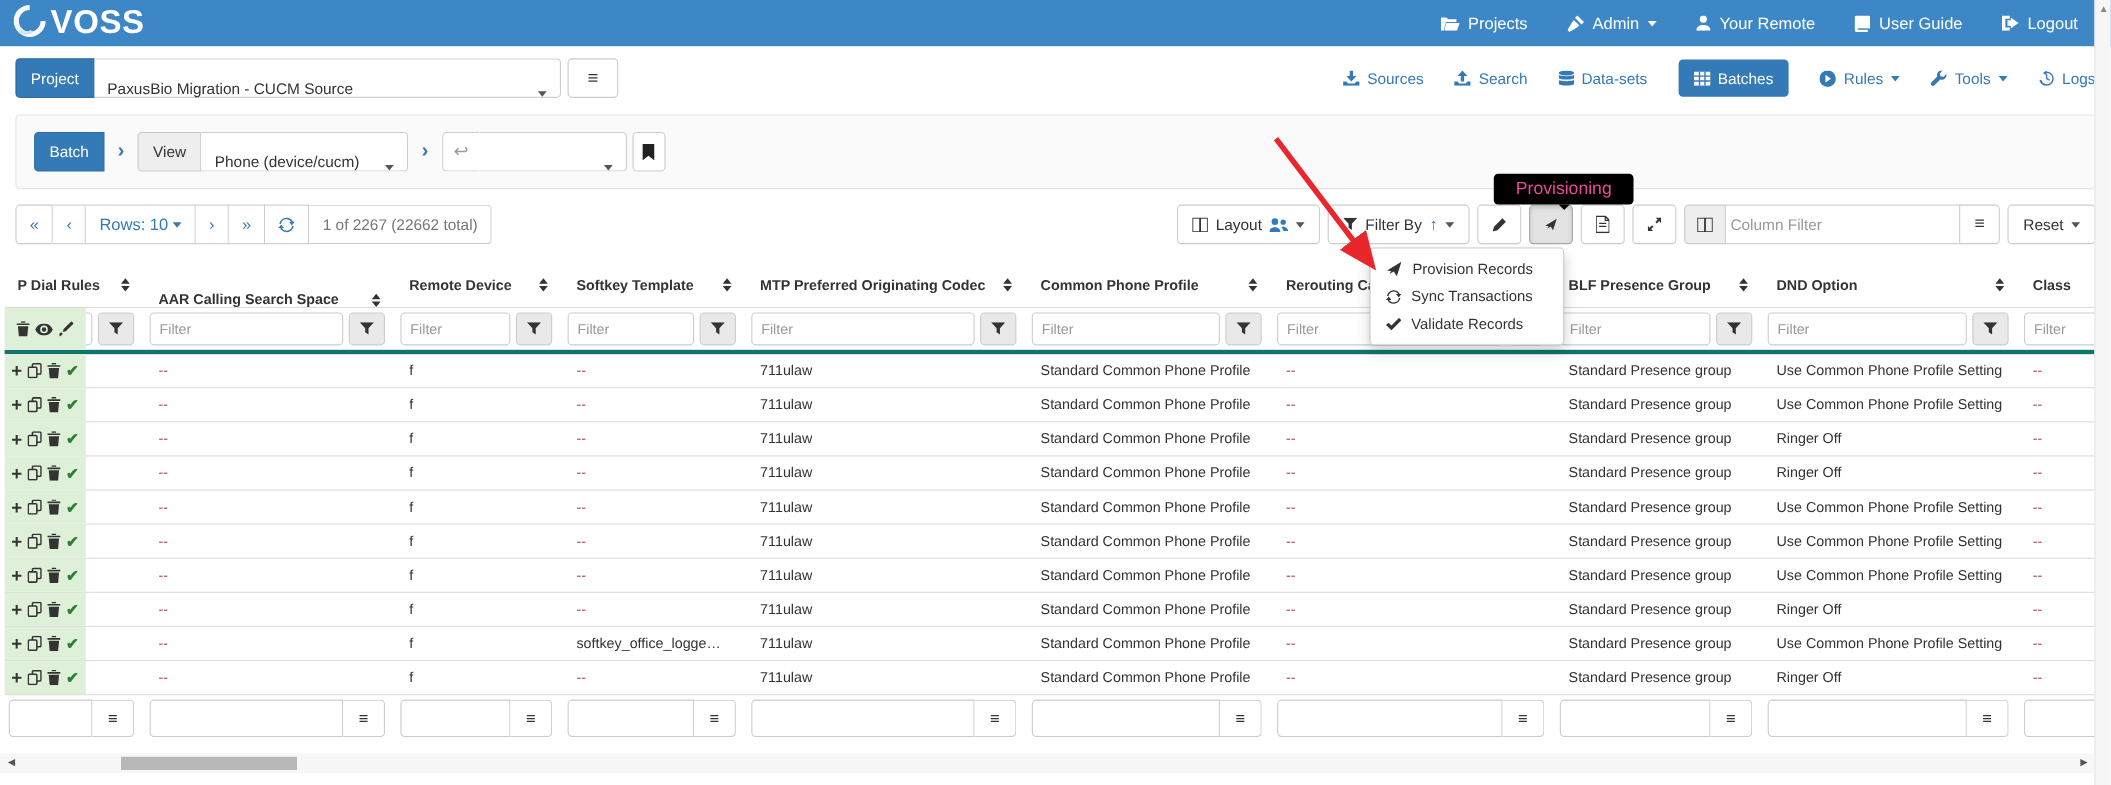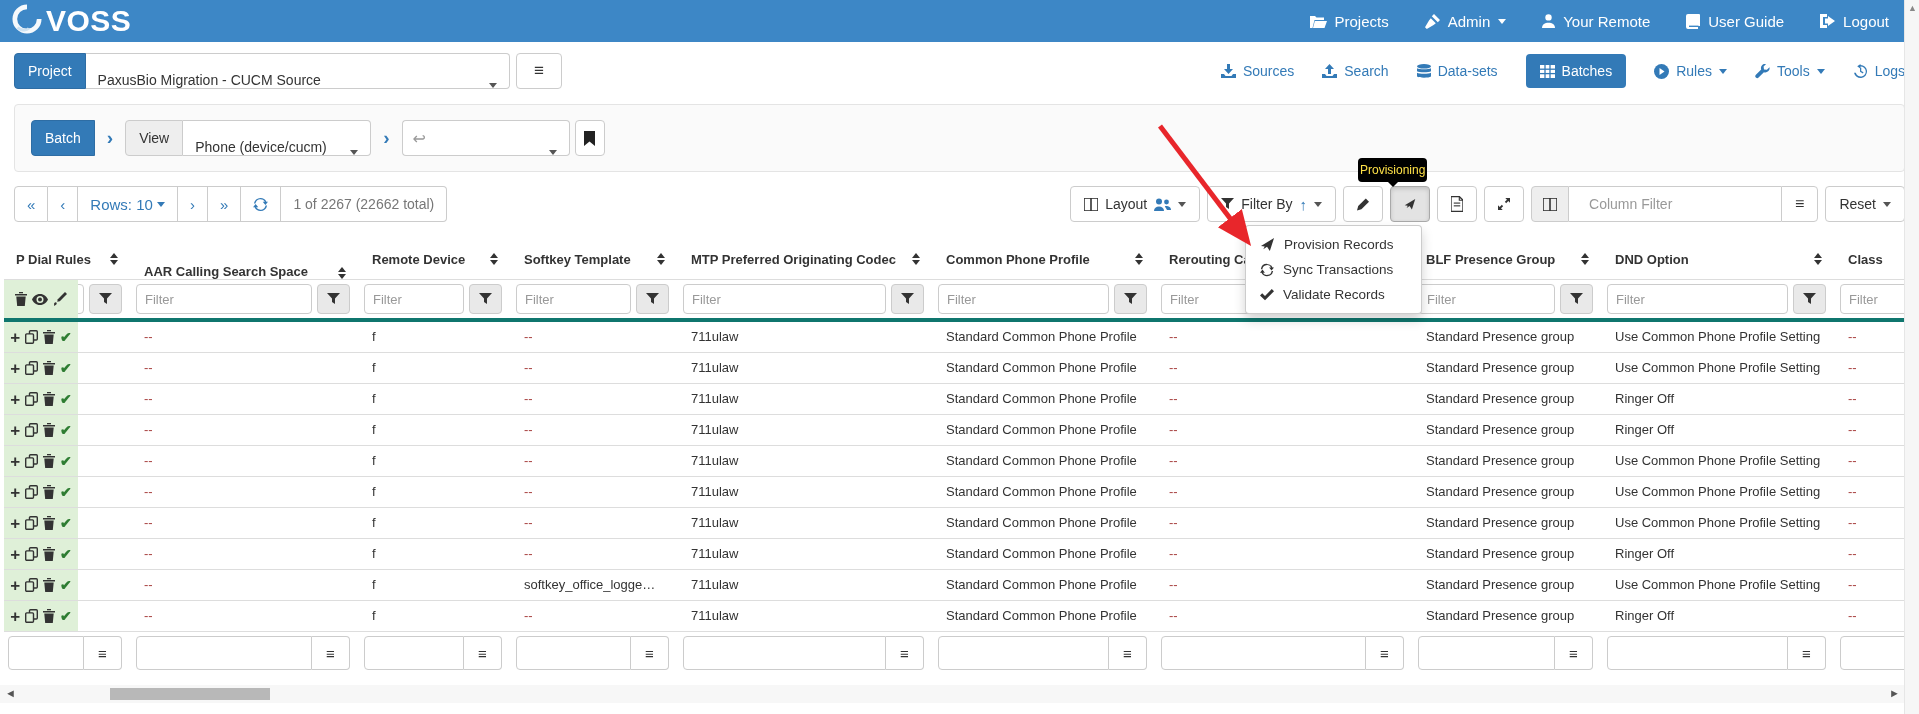--- a/index.html
+++ b/index.html
@@ -65,21 +65,21 @@
   .pgroup > *:last-child { border-radius:0 4px 4px 0; }
   .pg-blue { color:#337ab7; font-size:15px; }
   .pg-count { color:#777; cursor:default; }
   .tright { margin-left:auto; display:flex; align-items:stretch; gap:7px; }
   .iconbtn { width:40px; justify-content:center; }
   .iconbtn.pressed { background:#e3e3e3; border-color:#a9a9a9; box-shadow:inset 0 2px 4px rgba(0,0,0,.15); }
   .cfgroup { display:flex; align-items:stretch; height:36px; }
   .cf-addon { display:flex; align-items:center; padding:0 11px; background:#eee;
     border:1px solid #ccc; border-radius:4px 0 0 4px; }
   .cfgroup input { width:212px; border:1px solid #ccc; border-left:none; border-right:none;
-    padding:0 20px; font-size:14px; font-family:inherit; color:#333; outline:none; }
+    padding:0 4px; font-size:14px; font-family:inherit; color:#333; outline:none; }
   .cfgroup input::placeholder { color:#999; }
   .cf-burger { display:flex; align-items:center; padding:0 13px; background:#fff;
     border:1px solid #ccc; border-radius:0 4px 4px 0; font-size:16px; cursor:pointer; }
 
   
   .tablewrap { position:relative; margin:15px 0 0 4px; width:1901px; overflow:hidden; }
   .thead { display:flex; height:41px; align-items:center; border-bottom:1px solid #ddd; }
   .th { display:flex; align-items:center; height:100%; padding-left:12px; overflow:hidden;
     font-weight:bold; font-size:13px; white-space:nowrap; flex:none; }
   .sort { margin-left:auto; margin-right:14px; display:inline-flex; flex-direction:column;
@@ -116,22 +116,22 @@
 
   
   .hscroll { position:absolute; left:0; top:685px; width:1904px; height:18px; background:#f7f7f7; }
   .hs-arrow { position:absolute; top:2px; font-size:11px; color:#555; cursor:pointer; }
   .hs-thumb { position:absolute; left:110px; top:3px; width:160px; height:12px; background:#b8b8b8; }
   .vscroll { position:absolute; right:0; top:0; width:15px; height:714px; background:#f6f6f6;
     border-left:1px solid #e6e6e6; z-index:60; }
   .vs-arrow { position:absolute; top:3px; left:3px; font-size:9px; color:#888; cursor:pointer; }
 
   
-  .tooltip { position:absolute; left:1358px; top:158px; background:#000; color:#fde047;
-    font-size:12px; padding:5px 2px; border-radius:4px; z-index:40; white-space:nowrap; }
+  .tooltip { position:absolute; left:1358px; top:158px; background:#000; color:#ec4899;
+    font-size:16px; padding:5px 20px; border-radius:4px; z-index:40; white-space:nowrap; }
   .tooltip::after { content:""; position:absolute; left:50%; bottom:-5px; margin-left:-5px;
     border-left:5px solid transparent; border-right:5px solid transparent; border-top:5px solid #000; }
   .provmenu { position:absolute; left:1245px; top:225px; width:177px; background:#fff;
     border:1px solid rgba(0,0,0,.2); border-radius:4px; box-shadow:0 6px 12px rgba(0,0,0,.18);
     padding:6px 0; z-index:30; }
   .pm-item { display:flex; align-items:center; gap:9px; padding:5px 14px; font-size:13.5px;
     color:#333; cursor:pointer; white-space:nowrap; }
   .pm-item svg { flex:none; }
   .redarrow { position:absolute; left:1090px; top:100px; width:260px; height:170px;
     z-index:45; pointer-events:none; }

